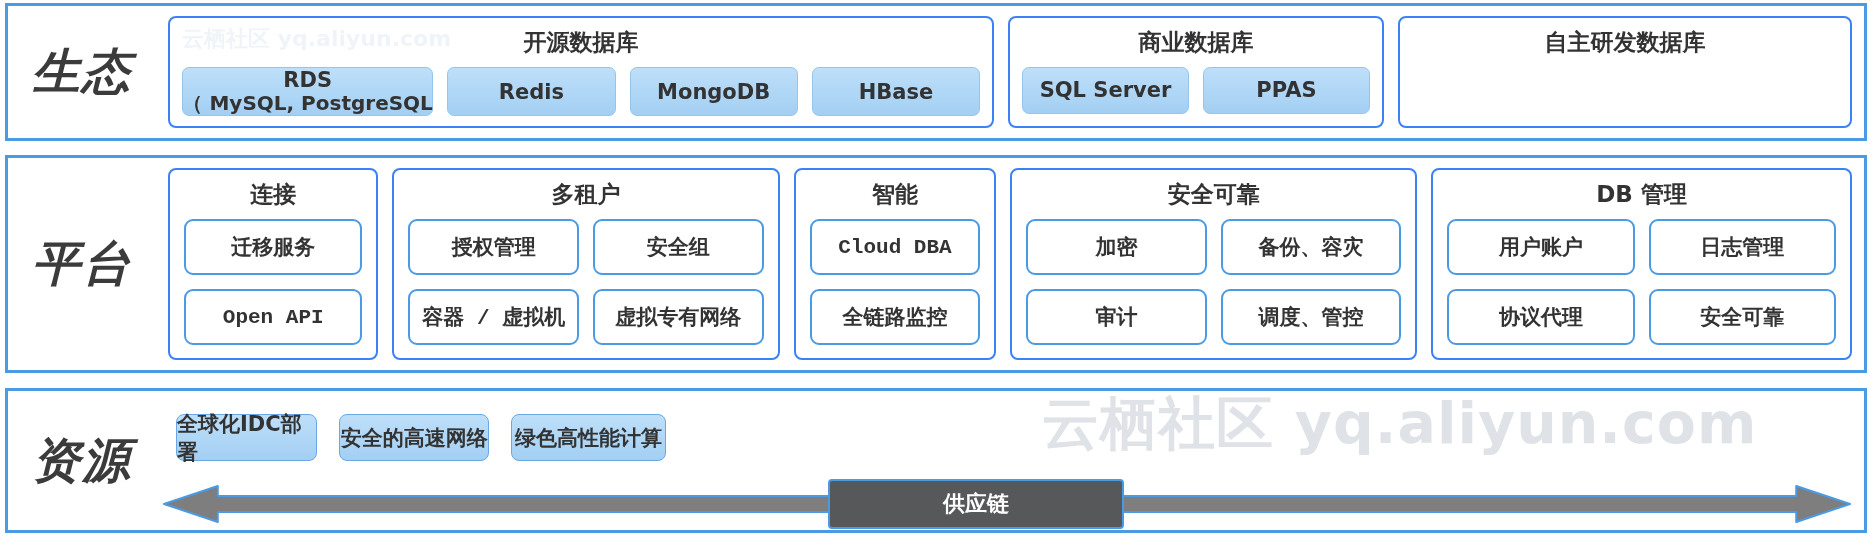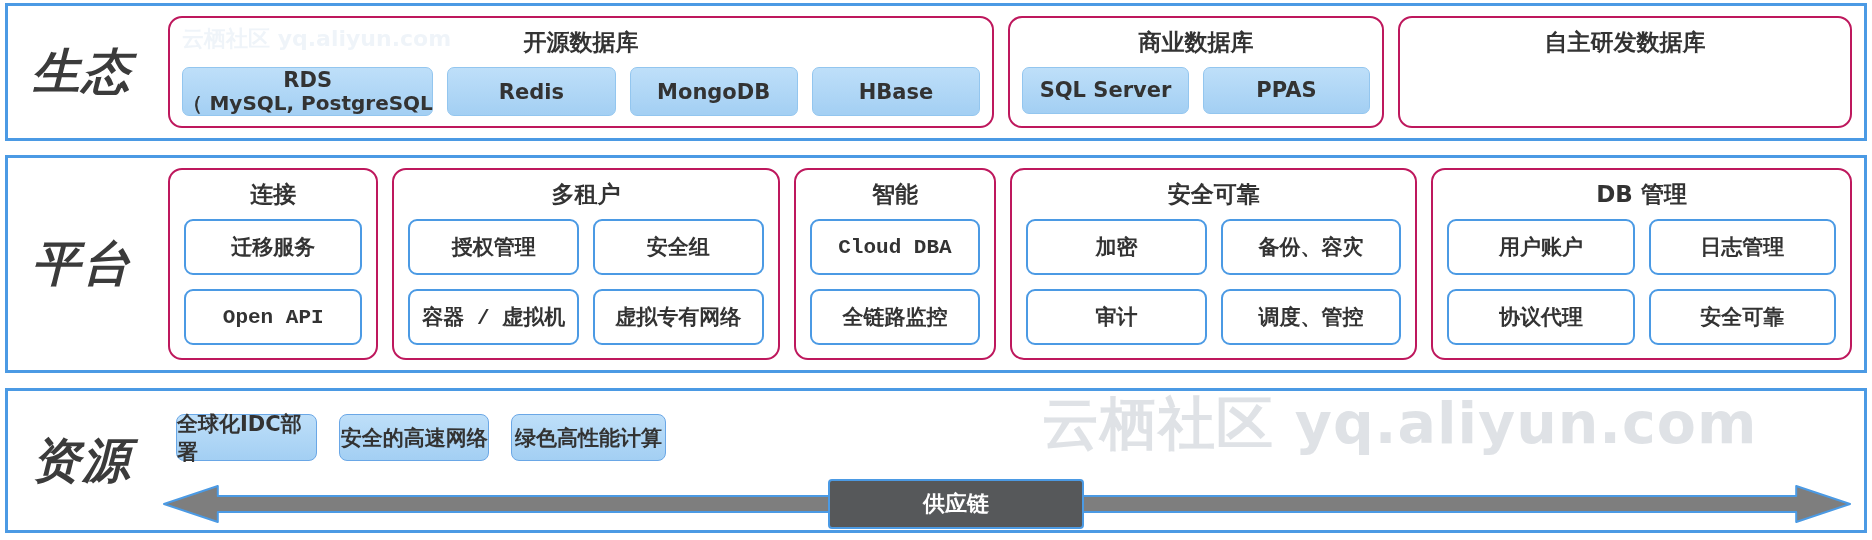--- a/index.html
+++ b/index.html
@@ -21,21 +21,21 @@
     flex:0 0 148px;display:flex;align-items:center;justify-content:center;
     font-size:48px;font-weight:900;font-style:italic;color:#3b3b3b;
     letter-spacing:2px;
   }
   .band-content{
     flex:1;display:flex;gap:14px;padding:10px 12px;box-sizing:border-box;
     position:relative;min-width:0;
   }
   
   .group{
-    border:2px solid #be185d;background:#fff;border-radius:14px;
+    border:2px solid #3b82f6;background:#fff;border-radius:8px;
     display:flex;flex-direction:column;box-sizing:border-box;
     position:relative;min-width:0;
   }
   .group-title{
     text-align:center;font-weight:bold;font-size:23px;color:#333;
     padding:9px 4px 7px;white-space:nowrap;
   }
   
   .btn-row{flex:1;display:flex;gap:14px;padding:2px 12px 12px;align-items:stretch;}
   .btn-blue{
@@ -67,21 +67,21 @@
   .bars{display:flex;gap:22px;padding:13px 10px 0 8px;height:47px;}
   .bar{
     flex:1;background:linear-gradient(#bedff9,#a3cff3);
     border:1px solid #6aa7e6;border-radius:8px;
     display:flex;align-items:center;justify-content:center;
     font-weight:bold;font-size:21px;color:#333;
   }
   .arrow-wrap{position:absolute;left:4px;right:10px;bottom:5px;height:42px;}
   .arrow-wrap svg{width:100%;height:100%;display:block;}
   .supply-box{
-    position:absolute;left:672px;bottom:1px;width:256px;height:50px;
+    position:absolute;left:672px;bottom:1px;width:296px;height:50px;
     background:#56585a;border:2px solid #4b9ae4;border-radius:4px;
     display:flex;align-items:center;justify-content:center;
     color:#fff;font-weight:bold;font-size:22px;z-index:2;box-sizing:border-box;
   }
   
   .watermark{
     position:absolute;left:1042px;top:386px;z-index:3;
     font-size:57px;font-weight:bold;color:#ccd1d7;opacity:.62;
     letter-spacing:1px;white-space:nowrap;pointer-events:none;
   }

